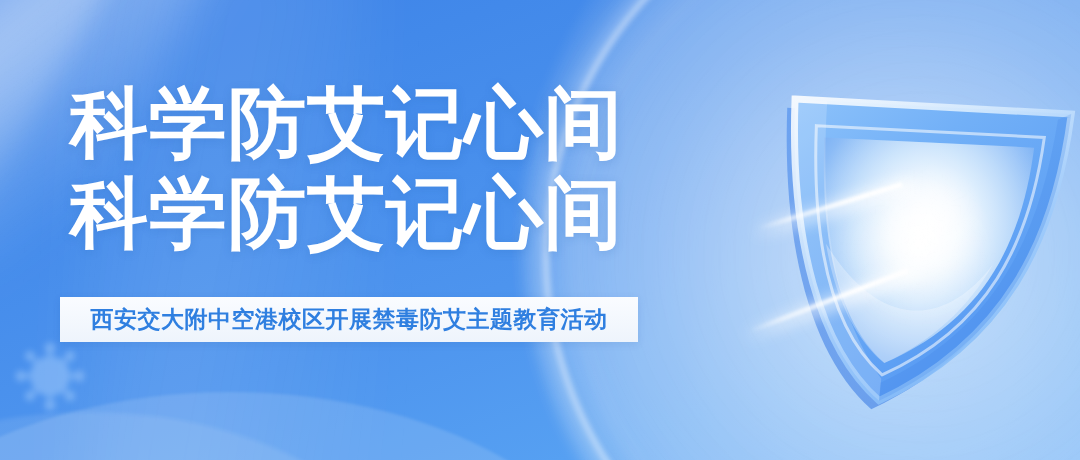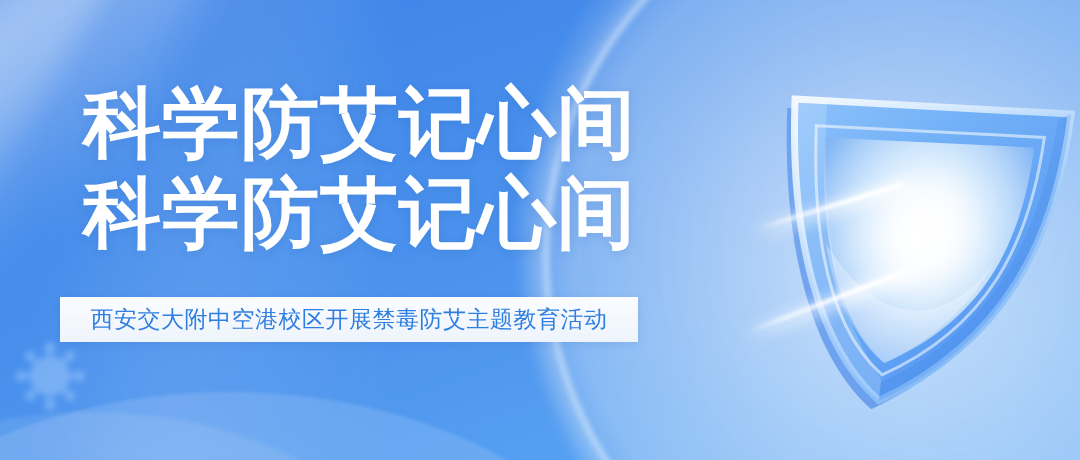--- a/index.html
+++ b/index.html
@@ -188,21 +188,20 @@
     filter: blur(6px);
     pointer-events: none;
   }
 
   
   .title-block {
     position: absolute;
     left: 70px;
     top: 78px;
     z-index: 6;
-    margin-left: 13px;
   }
   .title-line {
     display: block;
     color: #ffffff;
     font-size: 78px;
     line-height: 90px;
     font-weight: bold;
     letter-spacing: 1px;
     white-space: nowrap;
     text-shadow: 0 2px 10px rgba(30,90,170,0.18);
@@ -217,21 +216,21 @@
     display: flex;
     align-items: center;
     justify-content: center;
     background: linear-gradient(180deg, #fafcff 0%, #eef4fc 100%);
     box-shadow: 0 2px 8px rgba(20,70,150,0.10);
     z-index: 6;
   }
   .subtitle-text {
     color: #2f7fe0;
     font-size: 23px;
-    font-weight: normal;
+    font-weight: bold;
     letter-spacing: 0.5px;
     white-space: nowrap;
   }
 </style>
 </head>
 <body>
 
 <div id="banner">
 
   <div class="bg-layer glow-right"></div>

